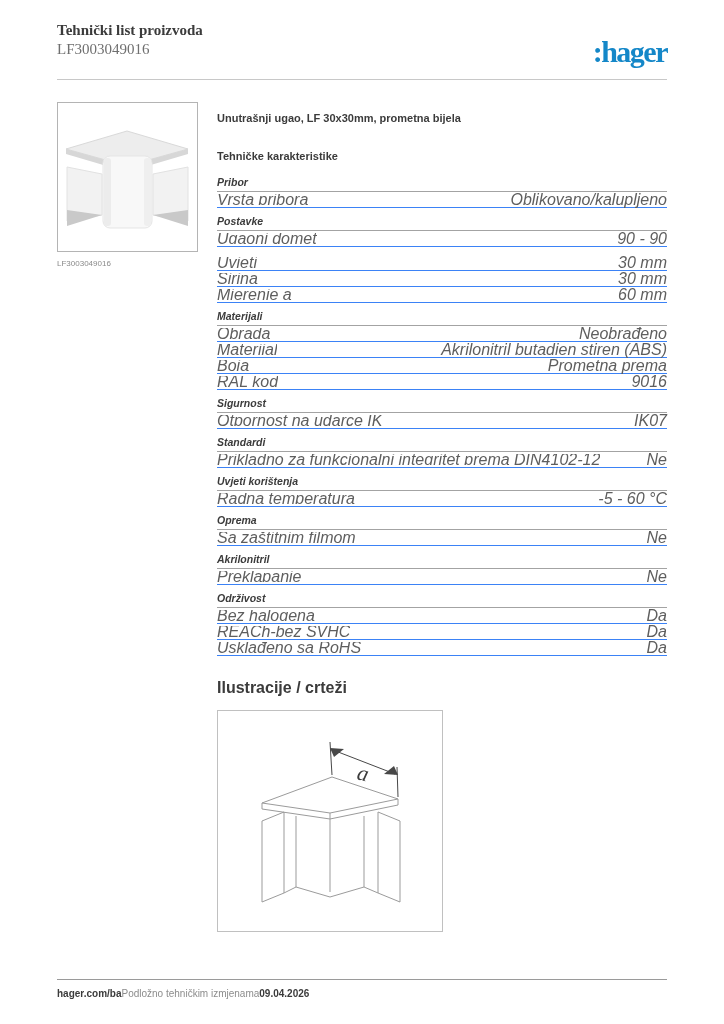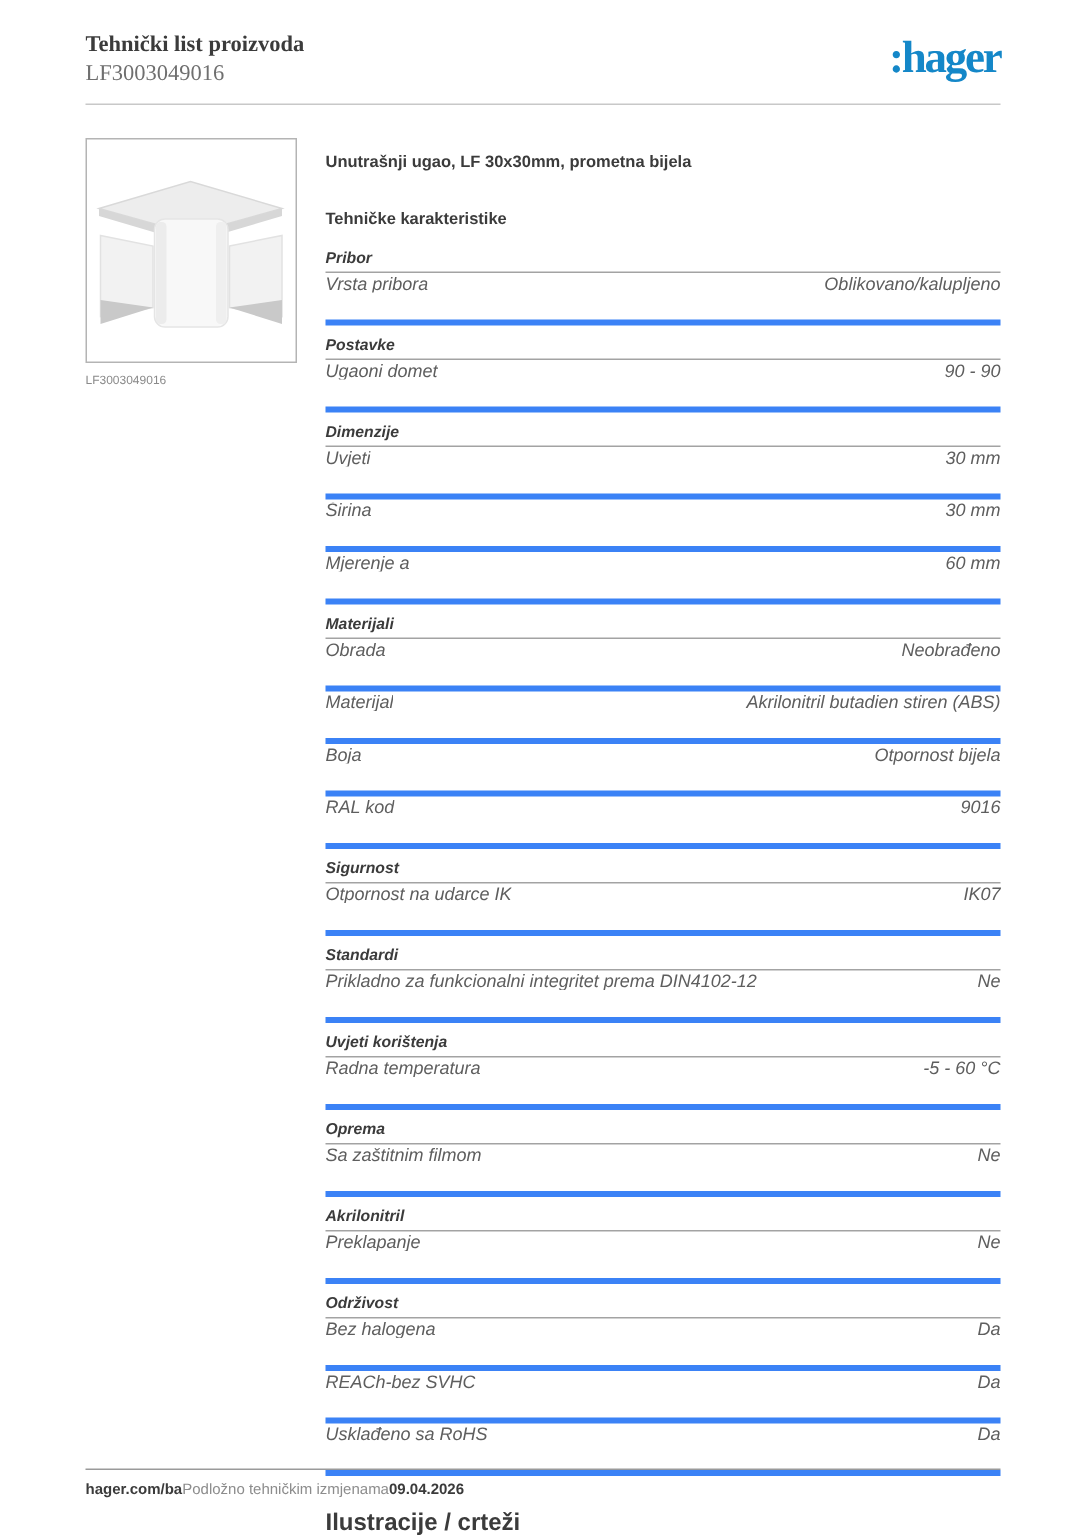--- a/index.html
+++ b/index.html
@@ -17,21 +17,21 @@
   .header{
     display:flex;justify-content:space-between;align-items:flex-start;
     padding-top:21px;padding-bottom:11px;
     border-bottom:1px solid #c8c8c8;
     font-family:Liberation Serif, serif;
   }
   .header-title{font-size:15px;font-weight:bold;color:#3b3b3b;line-height:18px;}
   .header-code{font-size:15px;color:#6f6f6f;line-height:18px;margin-top:1px;}
   .logo{
     font-size:30px;font-weight:bold;color:#1487c8;
-    letter-spacing:-1.5px;line-height:32px;margin-top:2px;
+    letter-spacing:-1.5px;line-height:32px;margin-top:15px;
     user-select:none;
   }
 
   
   .main{display:flex;margin-top:22px;}
   .left-col{width:160px;flex-shrink:0;}
   .photo-box{
     width:139px;height:140px;border:1px solid #b4b4b4;
     background:#ffffff;display:flex;justify-content:center;align-items:flex-start;
     padding-top:8px;box-sizing:content-box;
@@ -44,22 +44,22 @@
   #sections{margin-top:15px;font-style:italic;}
 
   .spec-section{margin-bottom:8px;}
   .sec-title{
     font-size:10.5px;font-weight:bold;color:#3b3b3b;
     line-height:11px;padding-bottom:3px;margin:0;
     border-bottom:1px solid #a3a3a3;
   }
   .spec-row{
     display:flex;justify-content:space-between;
-    padding:2px 0 18px 0;border-bottom:4px solid #3b82f6;
-    font-size:12px;line-height:11px;color:#5e5e5e;
+    padding:2px 0 2px 0;border-bottom:1px solid #3b82f6;
+    font-size:16px;line-height:11px;color:#5e5e5e;
   }
   .spec-row .lbl{white-space:nowrap;overflow:hidden;}
   .spec-row .val{white-space:nowrap;text-align:right;padding-left:10px;}
 
   
   .illus-heading{font-size:16px;font-weight:bold;color:#3b3b3b;margin-top:23px;}
   .drawing-box{
     width:224px;height:220px;border:1px solid #c0c0c0;margin-top:13px;
     background:#ffffff;
   }
@@ -128,21 +128,20 @@
   <section class="spec-section">
     <h3 class="sec-title">Postavke</h3>
 
   <div class="spec-row">
     <span class="lbl">Ugaoni domet</span>
     <span class="val">90 - 90</span>
   </div>
 </section>
 
   <section class="spec-section">
-    <h3 class="sec-title">Dimenzije</h3>
 
   <div class="spec-row">
     <span class="lbl">Uvjeti</span>
     <span class="val">30 mm</span>
   </div>
 
   <div class="spec-row">
     <span class="lbl">Širina</span>
     <span class="val">30 mm</span>
   </div>
@@ -161,21 +160,21 @@
     <span class="val">Neobrađeno</span>
   </div>
 
   <div class="spec-row">
     <span class="lbl">Materijal</span>
     <span class="val">Akrilonitril butadien stiren (ABS)</span>
   </div>
 
   <div class="spec-row">
     <span class="lbl">Boja</span>
-    <span class="val">Otpornost bijela</span>
+    <span class="val">Prometna prema</span>
   </div>
 
   <div class="spec-row">
     <span class="lbl">RAL kod</span>
     <span class="val">9016</span>
   </div>
 </section>
 
   <section class="spec-section">
     <h3 class="sec-title">Sigurnost</h3>

